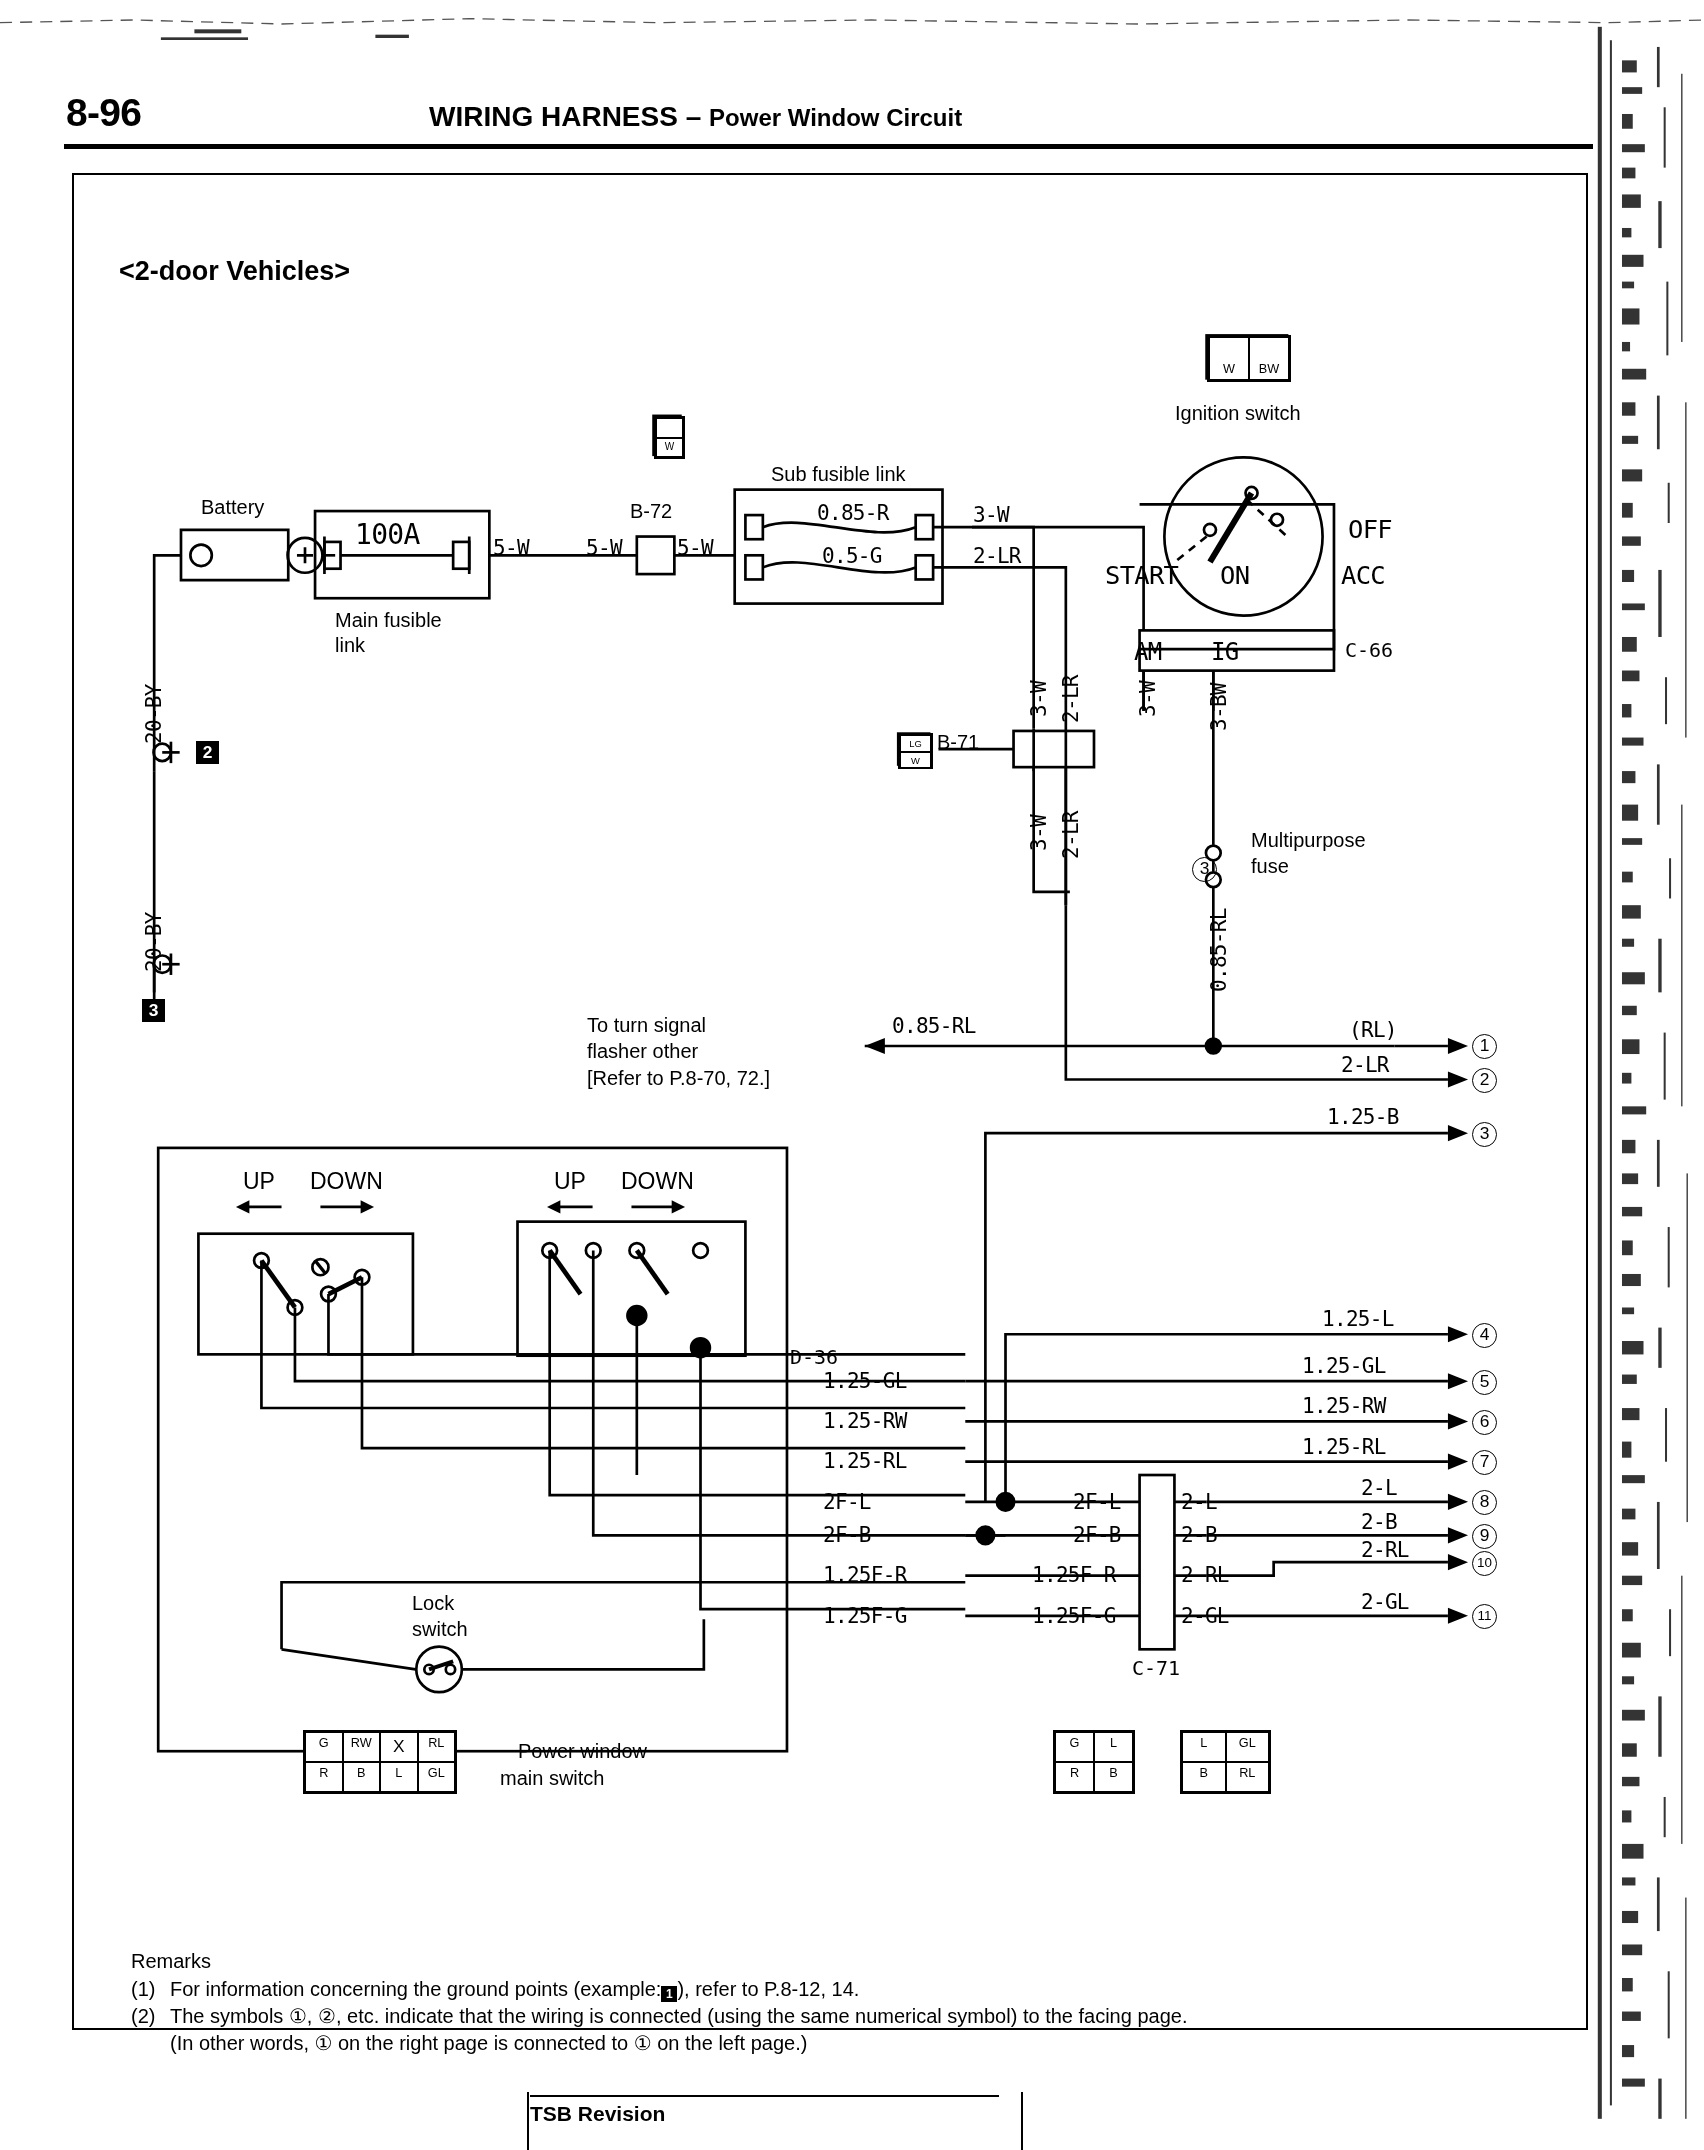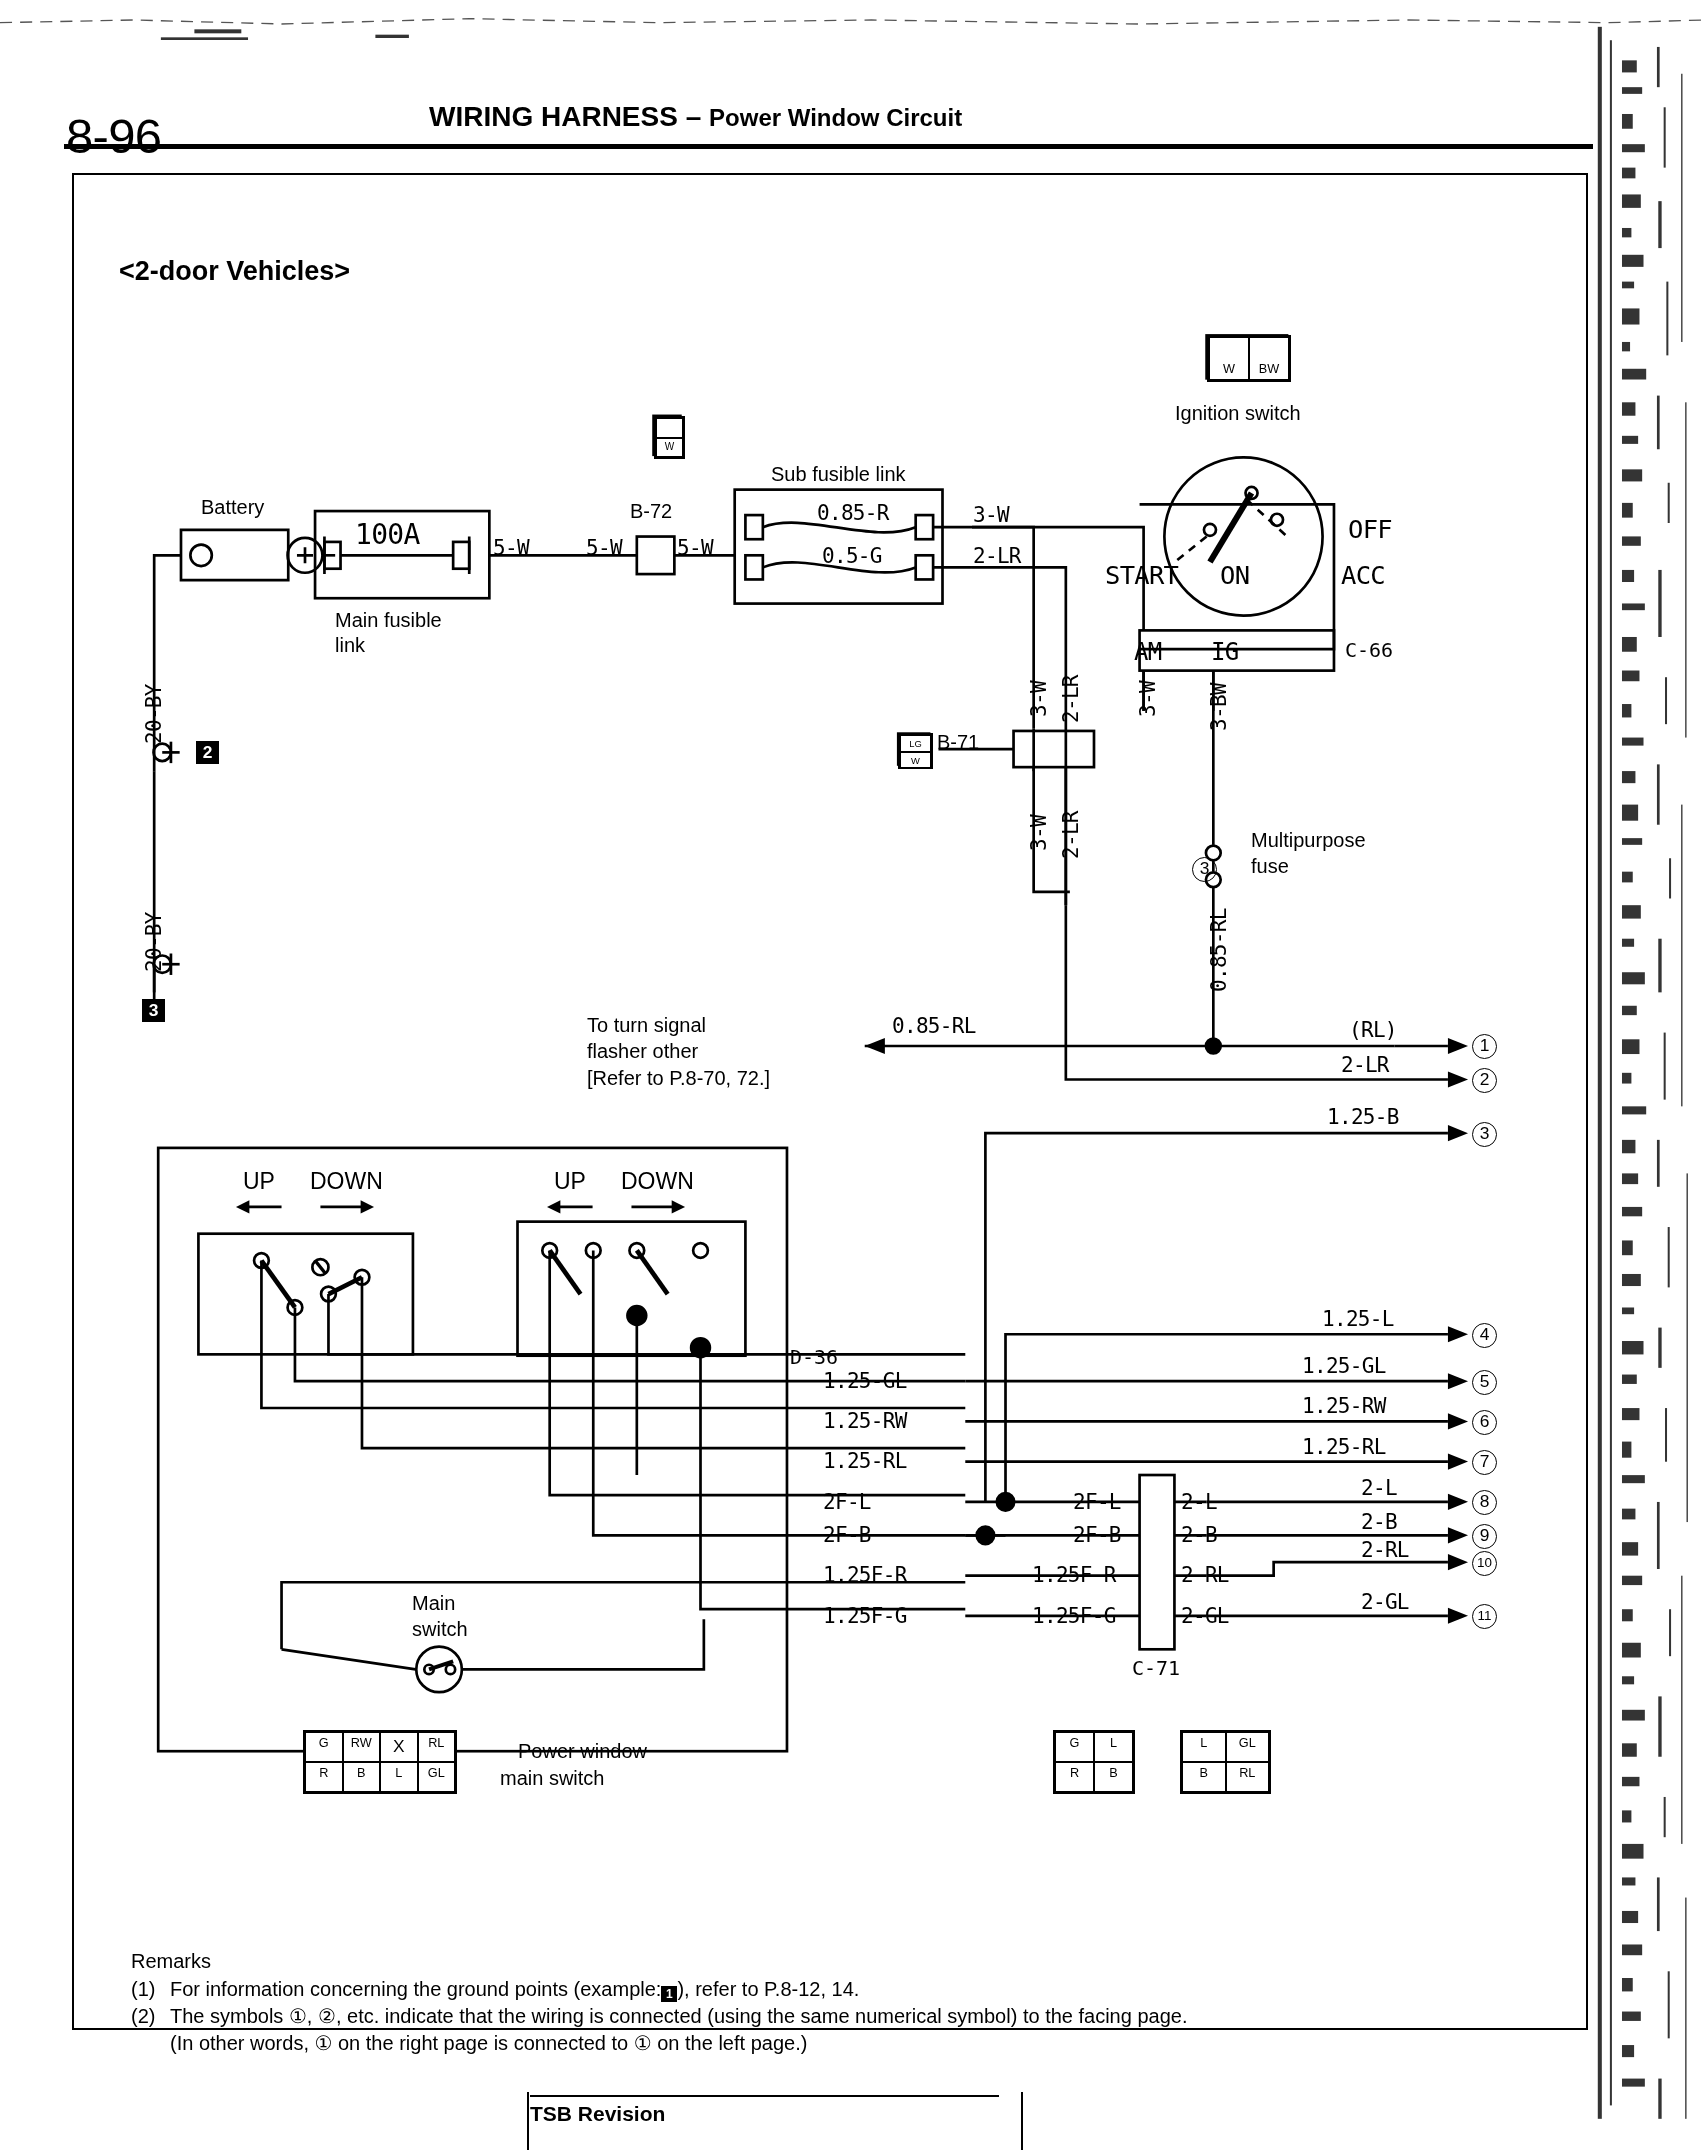--- a/index.html
+++ b/index.html
@@ -18,23 +18,23 @@
   .page {
     position: absolute;
     left: 0; top: 0;
     width: 1704px;
     height: 2151px;
     background: #fff;
   }
   
   .page-number {
     position: absolute;
-    left: 66px; top: 108px;
-    font-size: 49px;
-    font-weight: normal;
+    left: 66px; top: 91px;
+    font-size: 39px;
+    font-weight: bold;
     letter-spacing: -0.7px;
   }
   .header-title {
     position: absolute;
     left: 429px; top: 101px;
     font-size: 28px;
     font-weight: bold;
   }
   .header-title .sub {
     font-size: 24px;
@@ -568,21 +568,21 @@
         <path d="M372 1790 L352 1800 L372 1810 Z" fill="#000" stroke="none"></path>
       <path d="M478 1800 L550 1800"></path>
         <path d="M538 1790 L558 1800 L538 1810 Z" fill="#000" stroke="none"></path>
       <path d="M884 1800 L824 1800"></path>
         <path d="M836 1790 L816 1800 L836 1810 Z" fill="#000" stroke="none"></path>
       <path d="M942 1800 L1014 1800"></path>
         <path d="M1002 1790 L1022 1800 L1002 1810 Z" fill="#000" stroke="none"></path>
     </g>
   </svg>
 
-  <div class="lbl-s" style="left:412px; top:1592px;">Main</div>
+  <div class="lbl-s" style="left:412px; top:1592px;">Lock</div>
   <div class="lbl-s" style="left:412px; top:1618px;">switch</div>
   <div class="lbl-s" style="left:518px; top:1740px;">Power window</div>
   <div class="lbl-s" style="left:500px; top:1767px;">main switch</div>
 
   <div class="lbl-s" style="left:790px; top:1345px; font-family:'DejaVu Sans Mono',monospace;">D-36</div>
 
   <div class="lbl" style="left:823px; top:1369px;">1.25-GL</div>
   <div class="lbl" style="left:823px; top:1409px;">1.25-RW</div>
   <div class="lbl" style="left:823px; top:1449px;">1.25-RL</div>
   <div class="lbl" style="left:823px; top:1490px;">2F-L</div>

